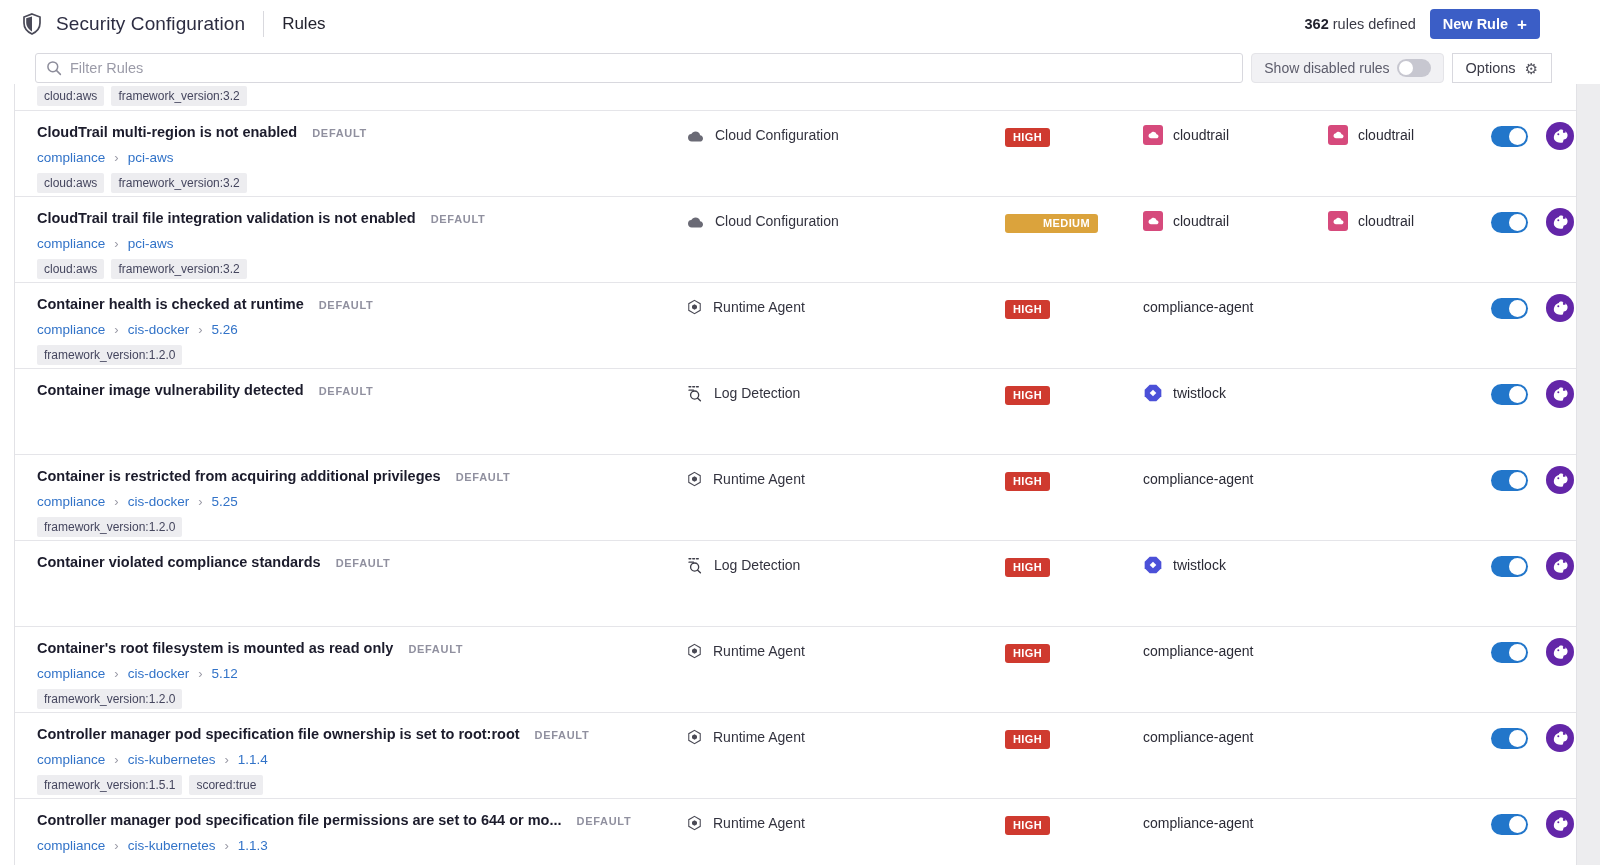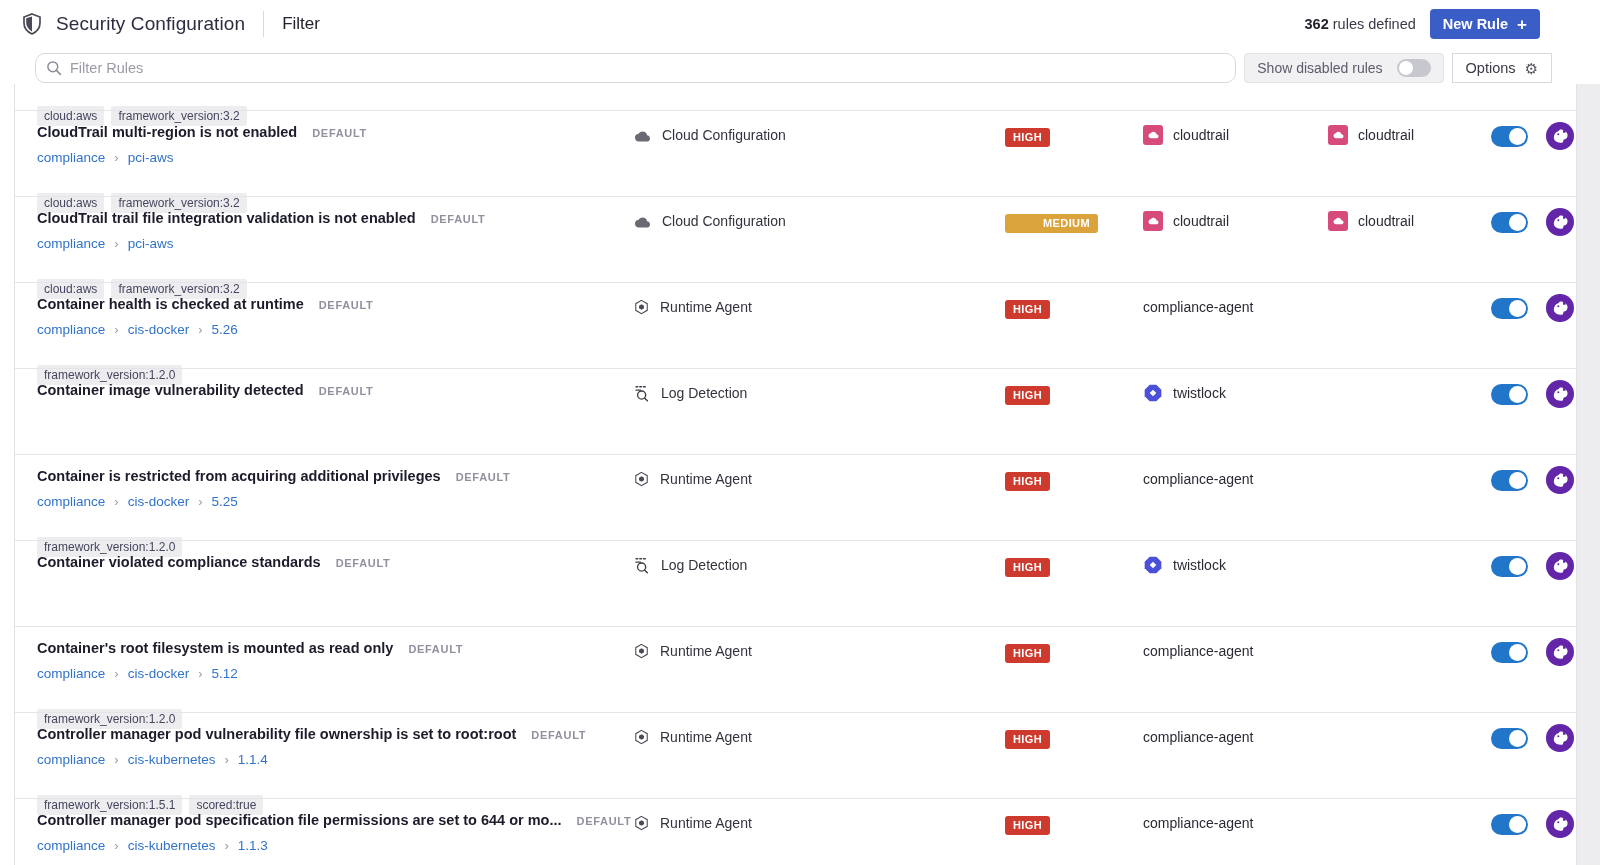--- a/index.html
+++ b/index.html
@@ -15,28 +15,28 @@
   .header-right { margin-left:auto; display:flex; align-items:center; gap:14px; }
   .rules-count { font-size:14.5px; color:#3a3a46; }
   .rules-count b { font-weight:700; color:#23232f; }
   .new-rule-btn { background:#3b5ec6; color:#fff; border:none; border-radius:4px;
     height:30px; padding:0 13px; font-size:14.5px; font-weight:700; display:flex;
     align-items:center; gap:9px; cursor:pointer; font-family:inherit; }
   .new-rule-btn .plus { font-size:17px; font-weight:900; line-height:1; }
 
   
   .filter-bar { display:flex; align-items:center; gap:8px; padding:4px 48px 0 35px; height:36px; }
-  .search-box { flex:1; height:30px; border:1px solid #d8d8de; border-radius:10px;
+  .search-box { flex:1; height:30px; border:1px solid #d8d8de; border-radius:3px;
     display:flex; align-items:center; padding:0 10px; background:#fff; }
   .search-box svg { flex:0 0 auto; margin-right:8px; }
   .search-box input { border:none; outline:none; flex:1; font-size:14.5px;
     font-family:inherit; color:#33333f; background:transparent; }
   .search-box input::placeholder { color:#9b9ba8; }
   .show-disabled { height:30px; background:#f1f1f4; border:1px solid #e4e4e8; border-radius:4px;
-    display:flex; align-items:center; gap:14px; padding:0 12px; font-size:14px; color:#5c5c6b; }
+    display:flex; align-items:center; gap:7px; padding:0 12px; font-size:14px; color:#5c5c6b; }
   .toggle-off { width:34px; height:18px; border-radius:9px; background:#c7c7d0; position:relative; cursor:pointer; }
   .toggle-off .knob { position:absolute; left:2px; top:2px; width:14px; height:14px; border-radius:50%; background:#fff; }
   .options-btn { height:30px; background:#fff; border:1px solid #d8d8de; border-radius:0;
     display:flex; align-items:center; gap:9px; padding:0 13px; font-size:14.5px; color:#3a3a46;
     cursor:pointer; font-family:inherit; }
   .gear { font-size:15px; color:#55555f; line-height:1; }
 
   
   .list { position:absolute; top:84px; left:14px; width:1563px; bottom:0; background:#fff;
     border-left:1px solid #e2e2e6; border-right:1px solid #e2e2e6; overflow:hidden; }
@@ -50,25 +50,25 @@
   .rule-title { font-size:14.5px; font-weight:700; color:#1c1c2c; cursor:pointer; }
   .default-badge { font-size:11px; font-weight:700; color:#90909f; letter-spacing:.7px; }
 
   .row-breadcrumb { position:absolute; left:22px; top:39px; font-size:13.5px; display:flex;
     gap:9px; white-space:nowrap; }
   .row-breadcrumb a { color:#3273c8; text-decoration:none; cursor:pointer; }
   .crumb-sep { color:#9a9aa6; font-size:13px; }
 
   .row-tags { position:absolute; left:22px; top:62px; display:flex; gap:7px; }
   .tag { font-size:12px; color:#45465e; background:#ededf0; padding:3px 7px; border-radius:2px;
-    white-space:nowrap; cursor:pointer;margin-top:20px; }
+    white-space:nowrap; cursor:pointer; }
 
   .col { position:absolute; top:12px; display:flex; align-items:center; gap:10px;
     font-size:14px; color:#33333f; white-space:nowrap; height:24px; }
-  .col-type   { left:618px;align-items:center; }
+  .col-type   { left:671px;align-items:center; }
   .col-sev    { left:990px; top:14px; }
   .col-source { left:1128px; color:#2b2b36; }
   .col-query  { left:1313px; color:#2b2b36; }
 
   .sev-badge { font-size:11px; font-weight:700; color:#fff; letter-spacing:.4px;
     padding:4px 8px; border-radius:3px; line-height:1; }
 
   .int-icon { width:20px; height:20px; border-radius:3px; display:flex; align-items:center;
     justify-content:center; flex:0 0 auto; }
 
@@ -81,21 +81,21 @@
 </head>
 <body>
 
 <div class="header">
   <svg class="shield" viewBox="0 0 24 24">
     <path d="M12 2l8 3v6c0 5-3.5 8.9-8 11-4.5-2.1-8-6-8-11V5z" fill="none" stroke="#4a4a58" stroke-width="1.7"></path>
     <path d="M12 4.4v15.1c-3.3-1.9-5.8-5-5.8-8.9V6.3z" fill="#4a4a58"></path>
   </svg>
   <span class="app-title">Security Configuration</span>
   <span class="title-divider"></span>
-  <span class="page-title">Filter</span>
+  <span class="page-title">Rules</span>
   <div class="header-right">
     <span class="rules-count"><b>362</b><span> rules defined</span></span>
     <button class="new-rule-btn">
       <span>New Rule</span>
       <span class="plus">+</span>
     </button>
   </div>
 </div>
 
 <div class="filter-bar">
@@ -414,21 +414,21 @@
       </div>
       <div class="col-avatar"><svg width="28" height="28" viewBox="0 0 28 28">
           <circle cx="14" cy="14" r="14" fill="#6326a8"></circle>
           <path d="M8.2 17.5c-1.2-3.8 1-7.6 4.6-8.5.9-1.9 3.8-1.9 4.8 0 2.8.2 4.6 2.9 3.8 5.6-.5 1.8-1.9 2.9-3.7 2.9l-.9 2.9c-2.8 1-6.6.2-8.6-2.9z" fill="#fff"></path>
           <circle cx="12.3" cy="12.2" r="1" fill="#6326a8"></circle>
           <path d="M16.8 8.6c1.4-.6 2.9.4 2.9 1.9l-2.4.5z" fill="#6326a8"></path>
         </svg></div>
     </div>
     <div class="rule-row">
       <div class="title-line">
-        <span class="rule-title">Controller manager pod vulnerability file ownership is set to root:root</span>
+        <span class="rule-title">Controller manager pod specification file ownership is set to root:root</span>
         <span class="default-badge">DEFAULT</span>
       </div>
       <div class="row-breadcrumb">
         <a>compliance</a>
         <span class="crumb-sep">›</span>
         <a>cis-kubernetes</a>
         <span class="crumb-sep">›</span>
         <a>1.1.4</a>
       </div>
       <div class="row-tags">

